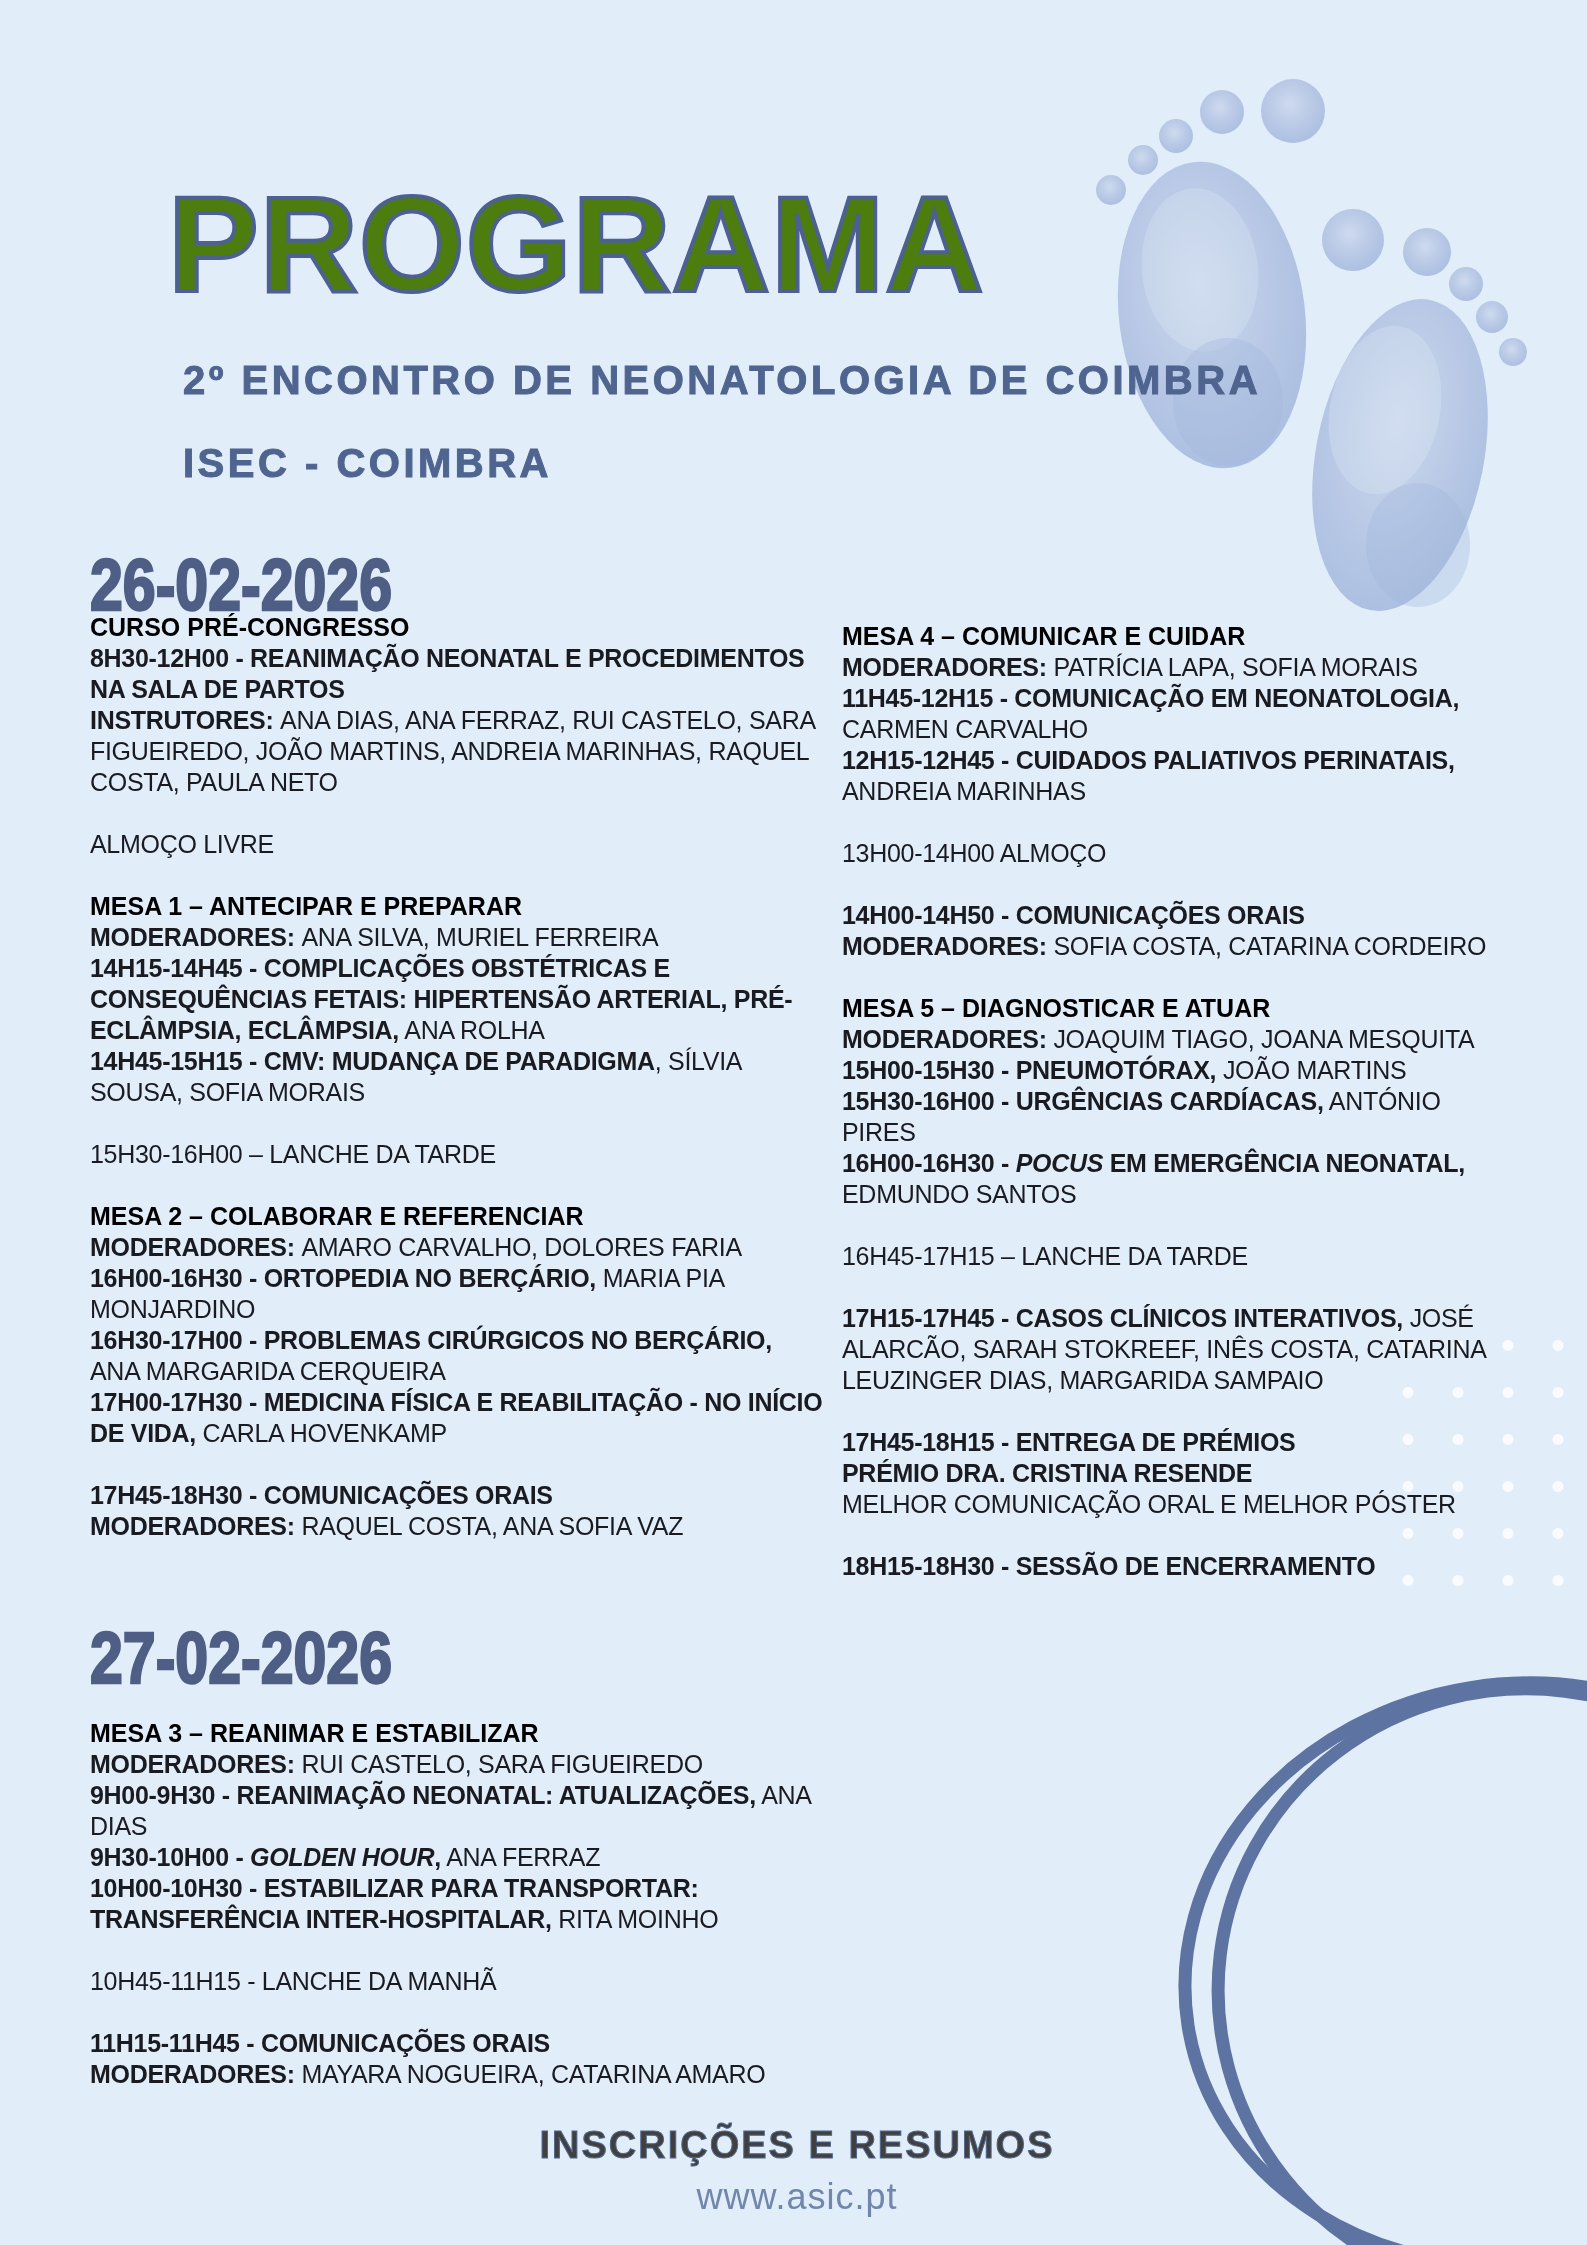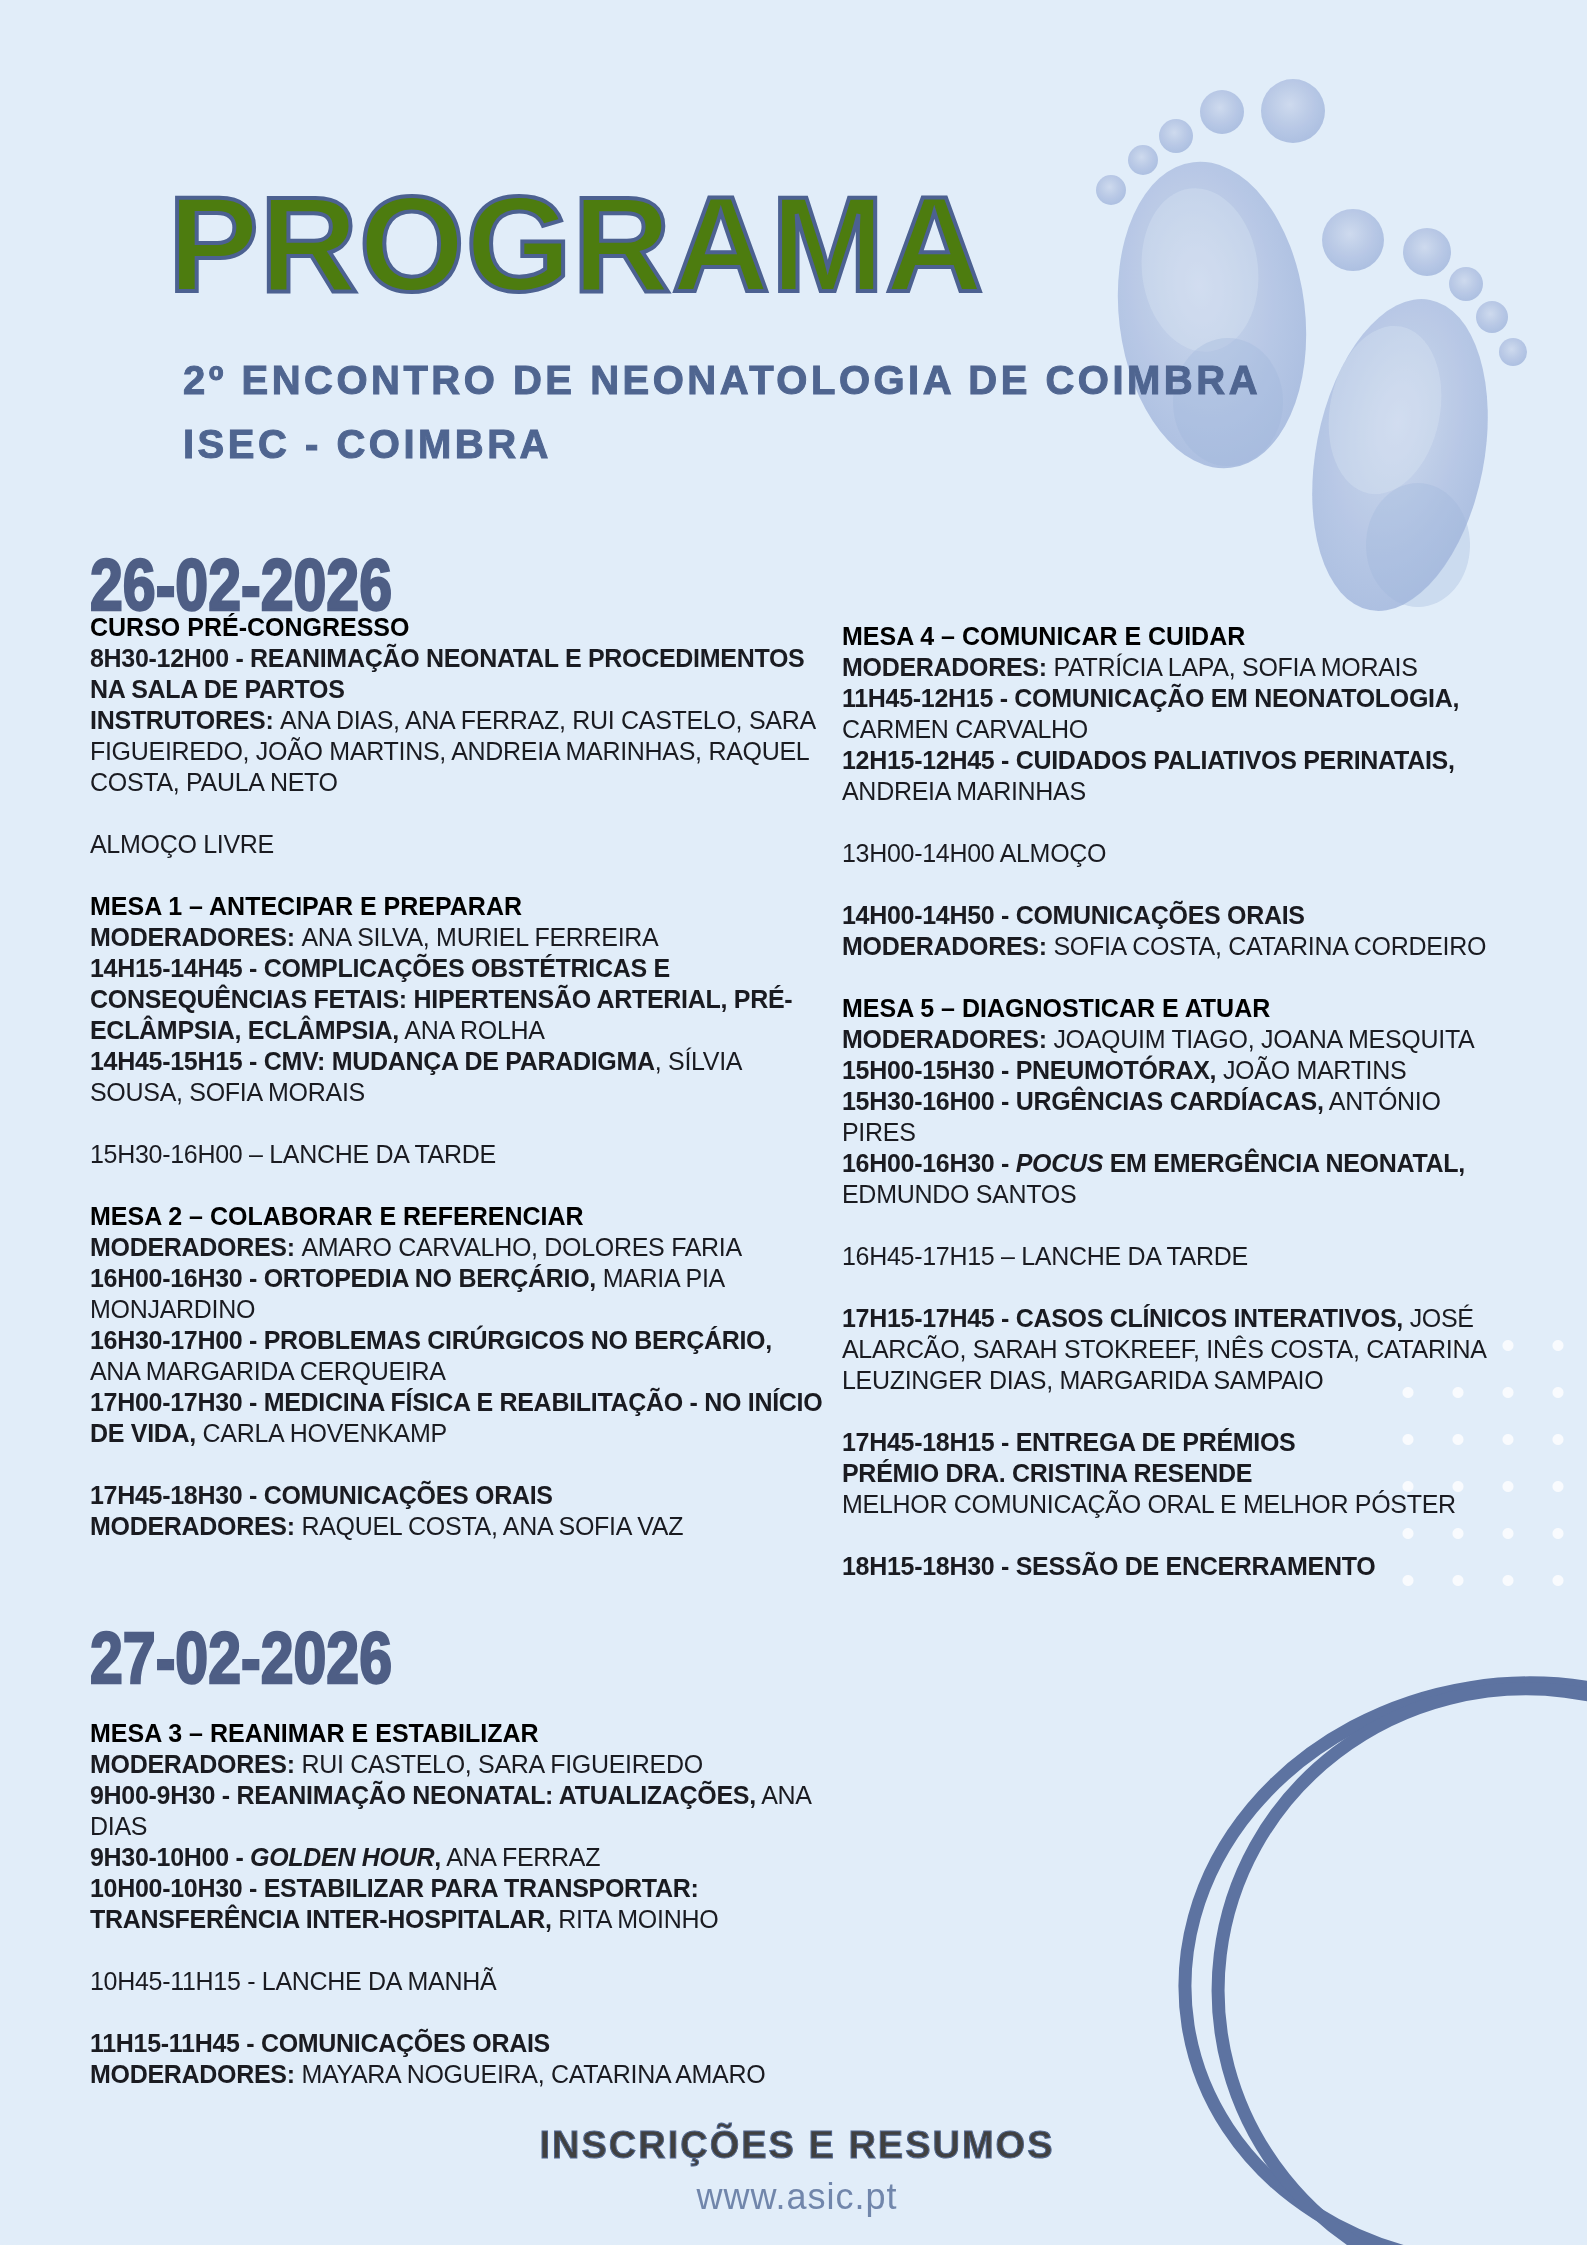--- a/index.html
+++ b/index.html
@@ -18,21 +18,21 @@
     color:#4d7c0f;letter-spacing:1px;
     -webkit-text-stroke:4px #4c6191;
   }
   .subtitle{
     position:absolute;left:168px;
     font-size:40px;font-weight:700;letter-spacing:3.5px;
     color:#4f6590;line-height:1;margin-left:15px;
     -webkit-text-stroke:1px #4f6590;
   }
   .subtitle.l1{top:360px;}
-  .subtitle.l2{top:424px;}
+  .subtitle.l2{top:443px;}
   
   .date-heading{
     font-size:72px;font-weight:700;line-height:1;
     color:#4e5e85;
     -webkit-text-stroke:2.5px #4e5e85;
     transform:scaleX(0.82);transform-origin:left center;
     letter-spacing:0px;white-space:nowrap;
   }
   .date1{position:absolute;left:90px;top:549px;margin:0;}
   .date2{margin:80px 0 24px 0;}

